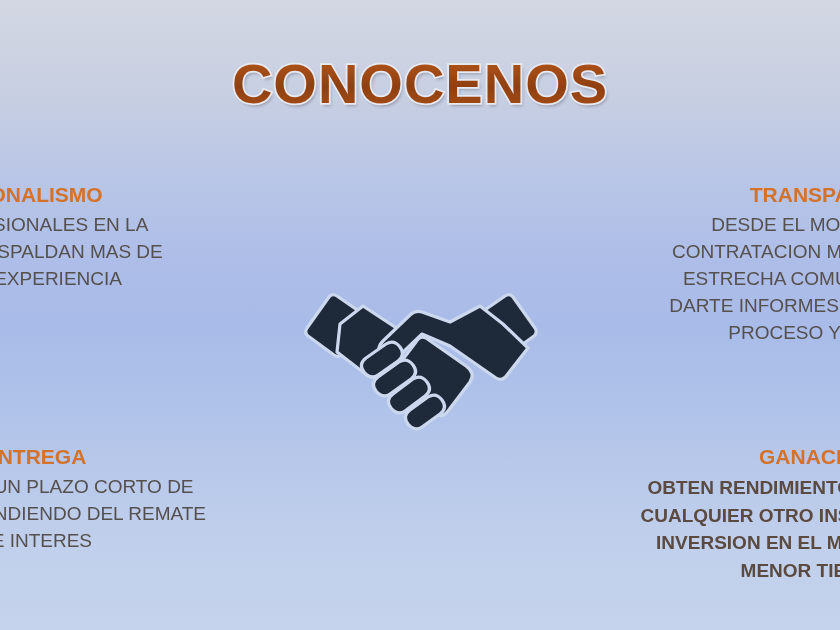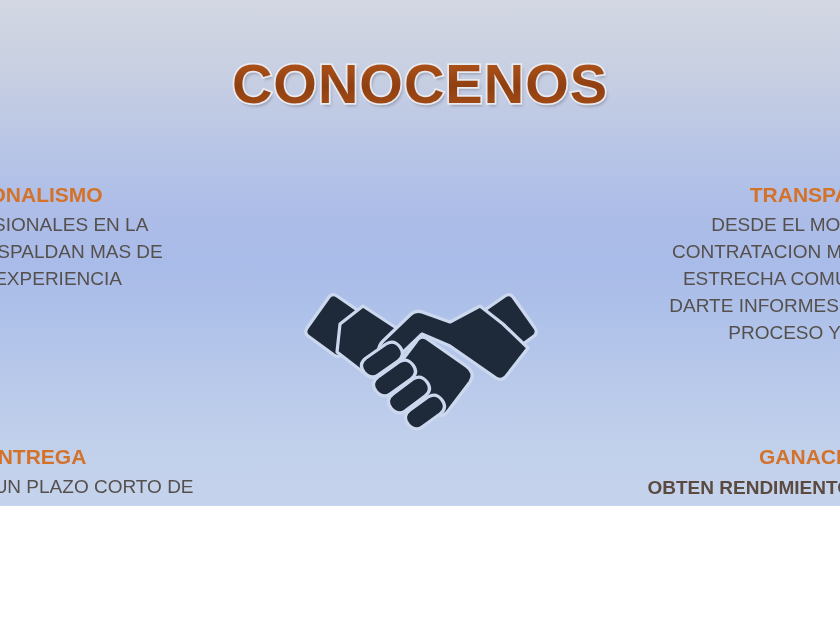--- a/index.html
+++ b/index.html
@@ -9,21 +9,21 @@
   body {
     width: 840px;
     height: 630px;
     overflow: hidden;
     font-family: "Liberation Sans", sans-serif;
   }
 
   #slide {
     position: relative;
     width: 840px;
-    height: 506px;
+    height: 630px;
     overflow: hidden;
     background: linear-gradient(to bottom,
         #d3d7e3 0%,
         #cdd3e2 8%,
         #c6cee2 16%,
         #b9c6e6 28%,
         #adbde8 42%,
         #a9bbe8 52%,
         #aec1e9 62%,
         #b7c8ea 74%,

